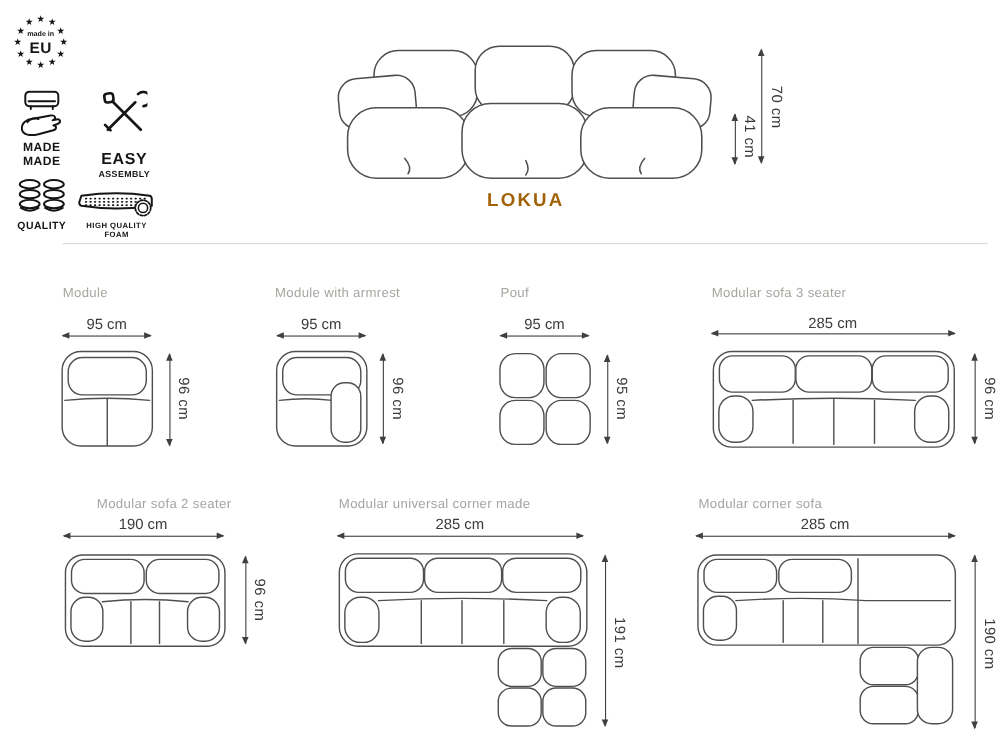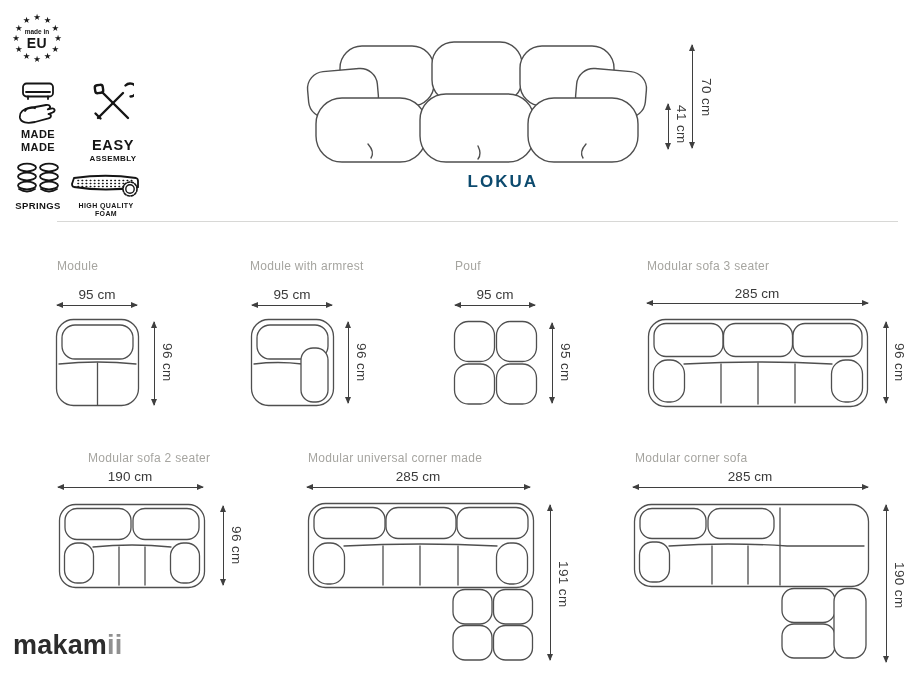--- a/index.html
+++ b/index.html
@@ -20,21 +20,21 @@
   .harrow{position:absolute;height:0;border-top:1px solid var(--arrow);}
   .harrow::before{content:"";position:absolute;left:-1px;top:-4px;border-top:3.5px solid transparent;border-bottom:3.5px solid transparent;border-right:7px solid var(--arrow);}
   .harrow::after{content:"";position:absolute;right:-1px;top:-4px;border-top:3.5px solid transparent;border-bottom:3.5px solid transparent;border-left:7px solid var(--arrow);}
   .varrow{position:absolute;width:0;border-left:1px solid var(--arrow);}
   .varrow::before{content:"";position:absolute;top:-1px;left:-4px;border-left:3.5px solid transparent;border-right:3.5px solid transparent;border-bottom:7px solid var(--arrow);}
   .varrow::after{content:"";position:absolute;bottom:-1px;left:-4px;border-left:3.5px solid transparent;border-right:3.5px solid transparent;border-top:7px solid var(--arrow);}
   .hdim{position:absolute;font-size:13.5px;color:var(--dimtext);text-align:center;width:70px;}
   .vdim{position:absolute;writing-mode:vertical-rl;font-size:13.5px;color:var(--dimtext);letter-spacing:.4px;}
   .dtitle{position:absolute;font-size:12px;color:var(--titlegray);letter-spacing:.3px;white-space:nowrap;}
   .divider{position:absolute;left:57px;top:221px;width:841px;height:1px;background:var(--divider);}
-  .hero-title{position:absolute;left:418px;top:172px;width:120px;text-align:right;font-size:17px;font-weight:bold;letter-spacing:2px;color:#0c4a6e;}
+  .hero-title{position:absolute;left:418px;top:172px;width:120px;text-align:center;font-size:17px;font-weight:bold;letter-spacing:2px;color:#a16207;}
   .logo{position:absolute;left:13px;top:630px;font-size:27px;font-weight:bold;color:var(--brandblack);letter-spacing:.2px;}
   .logo .gray{color:var(--brandgray);}
   svg{position:absolute;}
 </style>
 </head>
 <body>
 
 <div class="page">
 
   <div class="badge" style="left:10px;top:12px;width:54px;">
@@ -87,21 +87,21 @@
     <svg width="46" height="34" viewBox="0 0 46 34" style="position:static;" fill="none" stroke="#151515" stroke-width="1.8" stroke-linecap="round">
       <ellipse cx="12" cy="5.5" rx="9" ry="3.8"></ellipse>
       <ellipse cx="12" cy="14.5" rx="9" ry="3.8"></ellipse>
       <ellipse cx="12" cy="23.5" rx="9" ry="3.8"></ellipse>
       <path d="M4,27 q8,5 16,0"></path>
       <ellipse cx="34" cy="5.5" rx="9" ry="3.8"></ellipse>
       <ellipse cx="34" cy="14.5" rx="9" ry="3.8"></ellipse>
       <ellipse cx="34" cy="23.5" rx="9" ry="3.8"></ellipse>
       <path d="M26,27 q8,5 16,0"></path>
     </svg>
-    <div class="b-lab1" style="font-size:9.5px;margin-top:5px;">SPRINGS</div>
+    <div class="b-lab1" style="font-size:9.5px;margin-top:5px;">QUALITY</div>
   </div>
 
   <div class="badge" style="left:68px;top:172px;width:76px;">
     <svg width="72" height="26" viewBox="0 0 72 26" style="position:static;" fill="none" stroke="#151515" stroke-linecap="round">
       <path stroke-width="1.8" d="M4,6 Q36,1.5 66,6 Q68,6.5 68,9 L68,15 Q36,20 4,15 Q2,14.5 2,12 Z" fill="#fff"></path>
       <line x1="8" y1="8.5" x2="62" y2="8.5" stroke-width="1.6" stroke-dasharray="0.5 3.6"></line>
       <line x1="8" y1="11.5" x2="62" y2="11.5" stroke-width="1.6" stroke-dasharray="0.5 3.6"></line>
       <line x1="8" y1="14.5" x2="62" y2="14.5" stroke-width="1.6" stroke-dasharray="0.5 3.6"></line>
       <circle cx="60" cy="17" r="7" fill="#fff" stroke-width="1.6" stroke-dasharray="2.2 1.6"></circle>
       <circle cx="60" cy="17" r="4.2" stroke-width="1.4"></circle>
@@ -229,15 +229,14 @@
     <path d="M36,43 Q95,39 154,43 L231,43" fill="none"></path>
     <path d="M79,43 V81 M115,43 V81 M147,5 V82" fill="none"></path>
     <rect x="6.5" y="39" width="30" height="40" rx="13"></rect>
     <rect x="149" y="85.5" width="53" height="34" rx="12"></rect>
     <rect x="149" y="121" width="53" height="34" rx="12"></rect>
     <rect x="201" y="85.5" width="32" height="69.5" rx="13"></rect>
   </svg>
   <div class="varrow" style="left:886px;top:505px;height:157px;"></div>
   <div class="vdim" style="left:892px;top:562px;">190 cm</div>
 
-  <div class="logo"><span>makam</span><span class="gray">ii</span></div>
 
 </div>
 
 </body></html>

